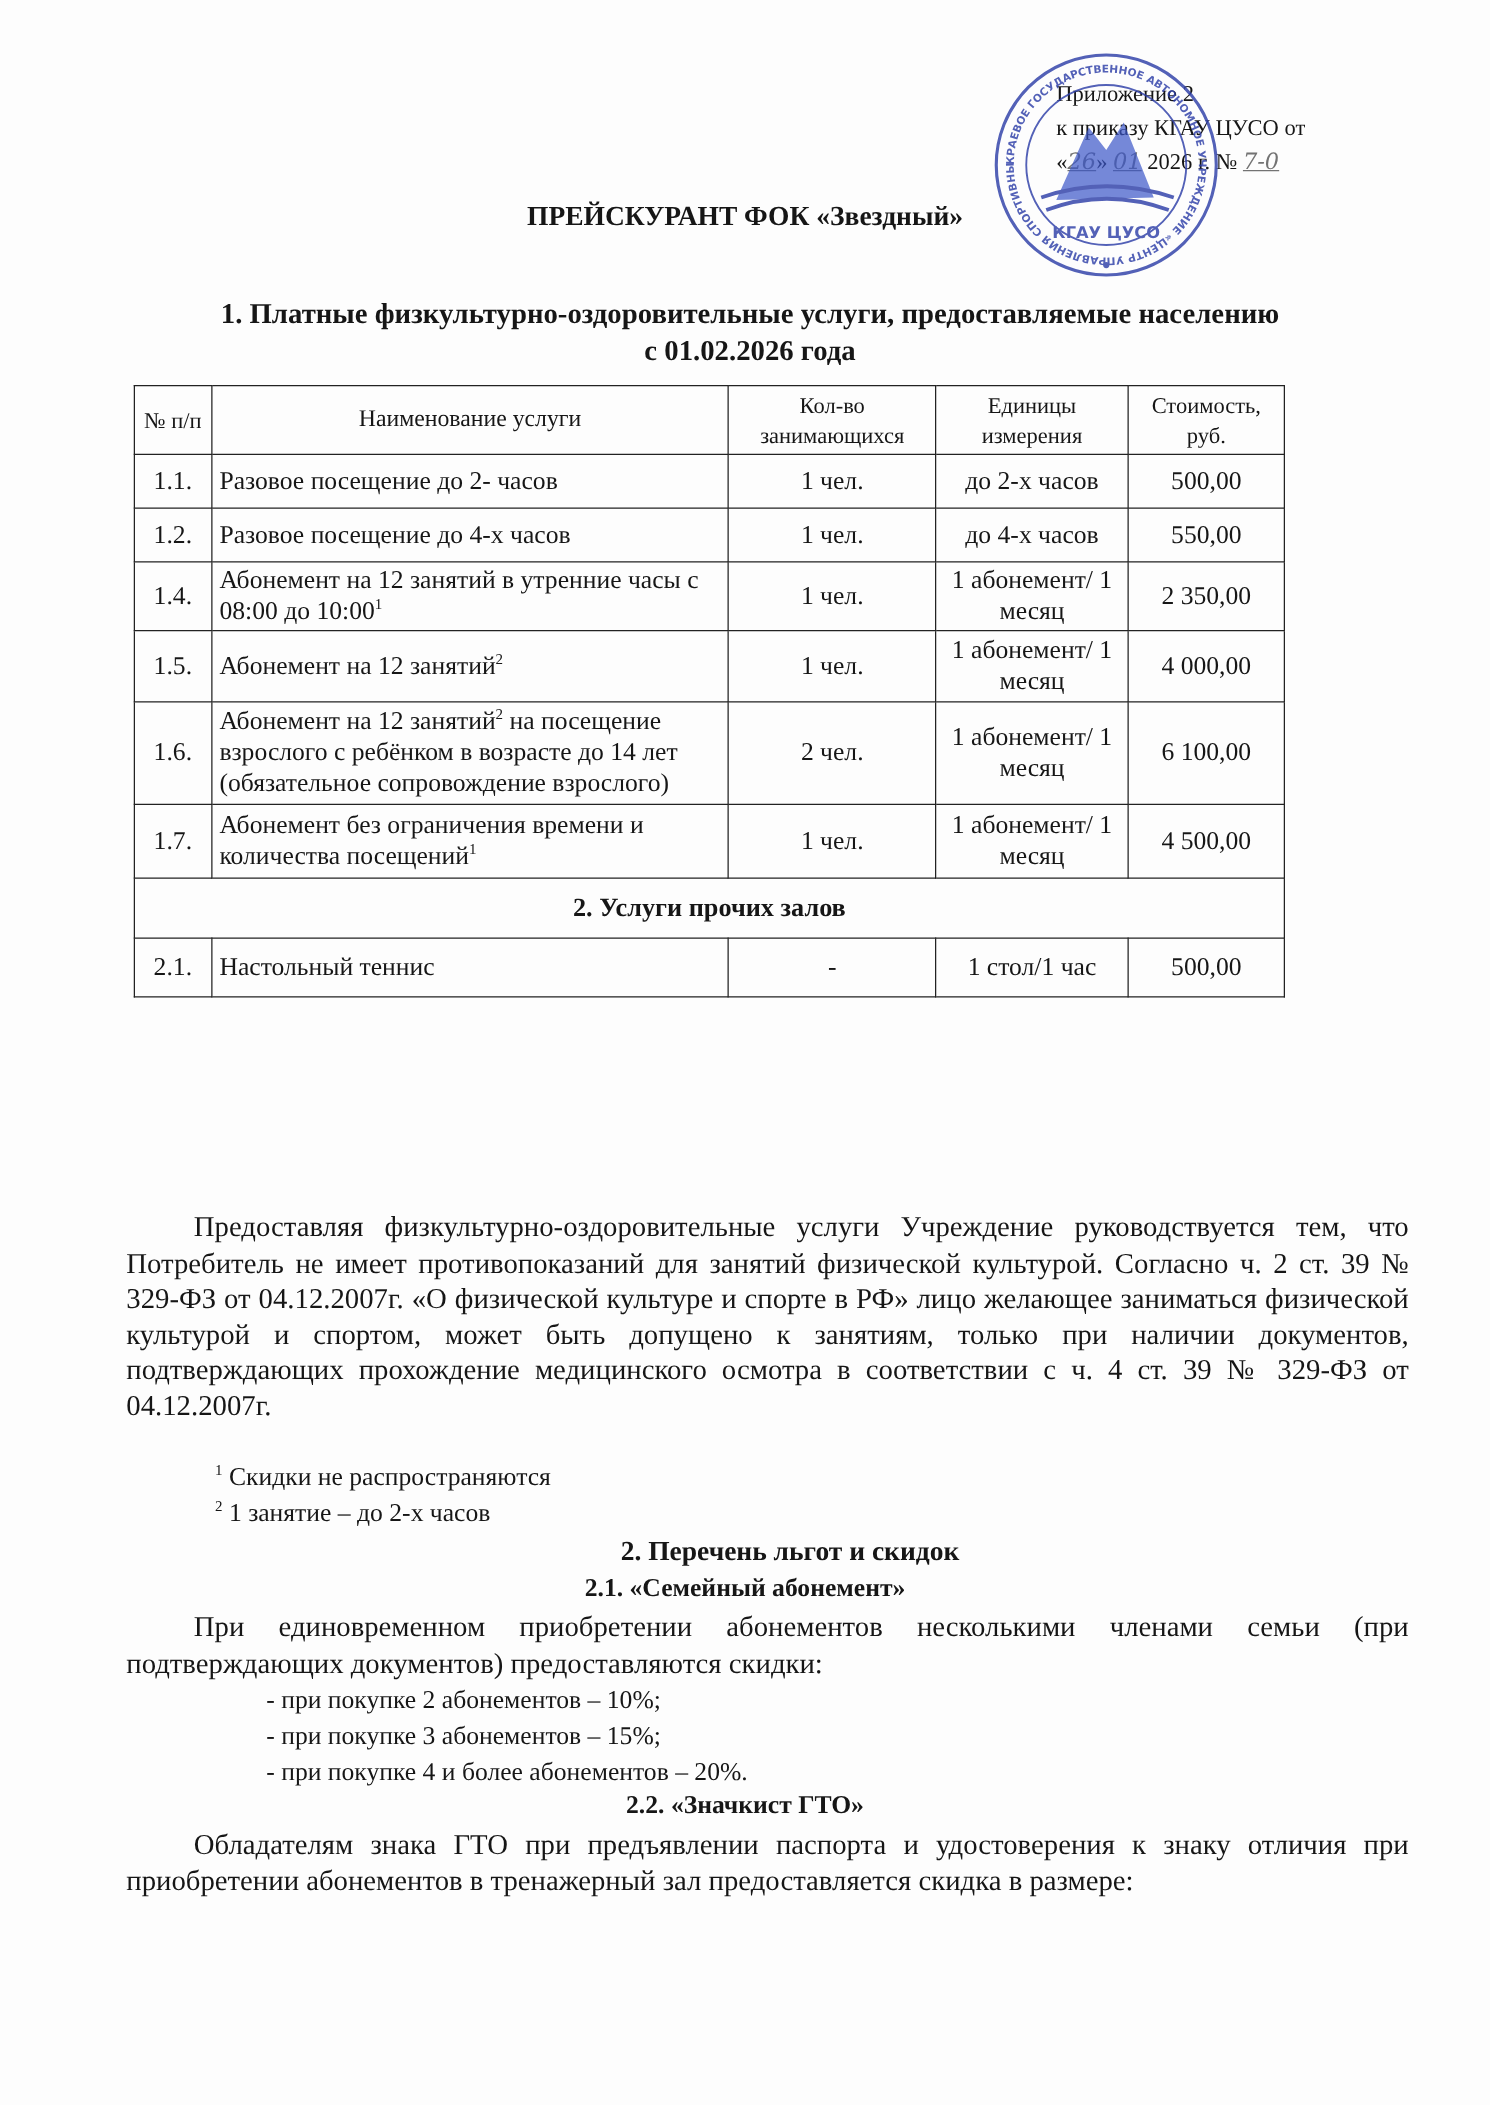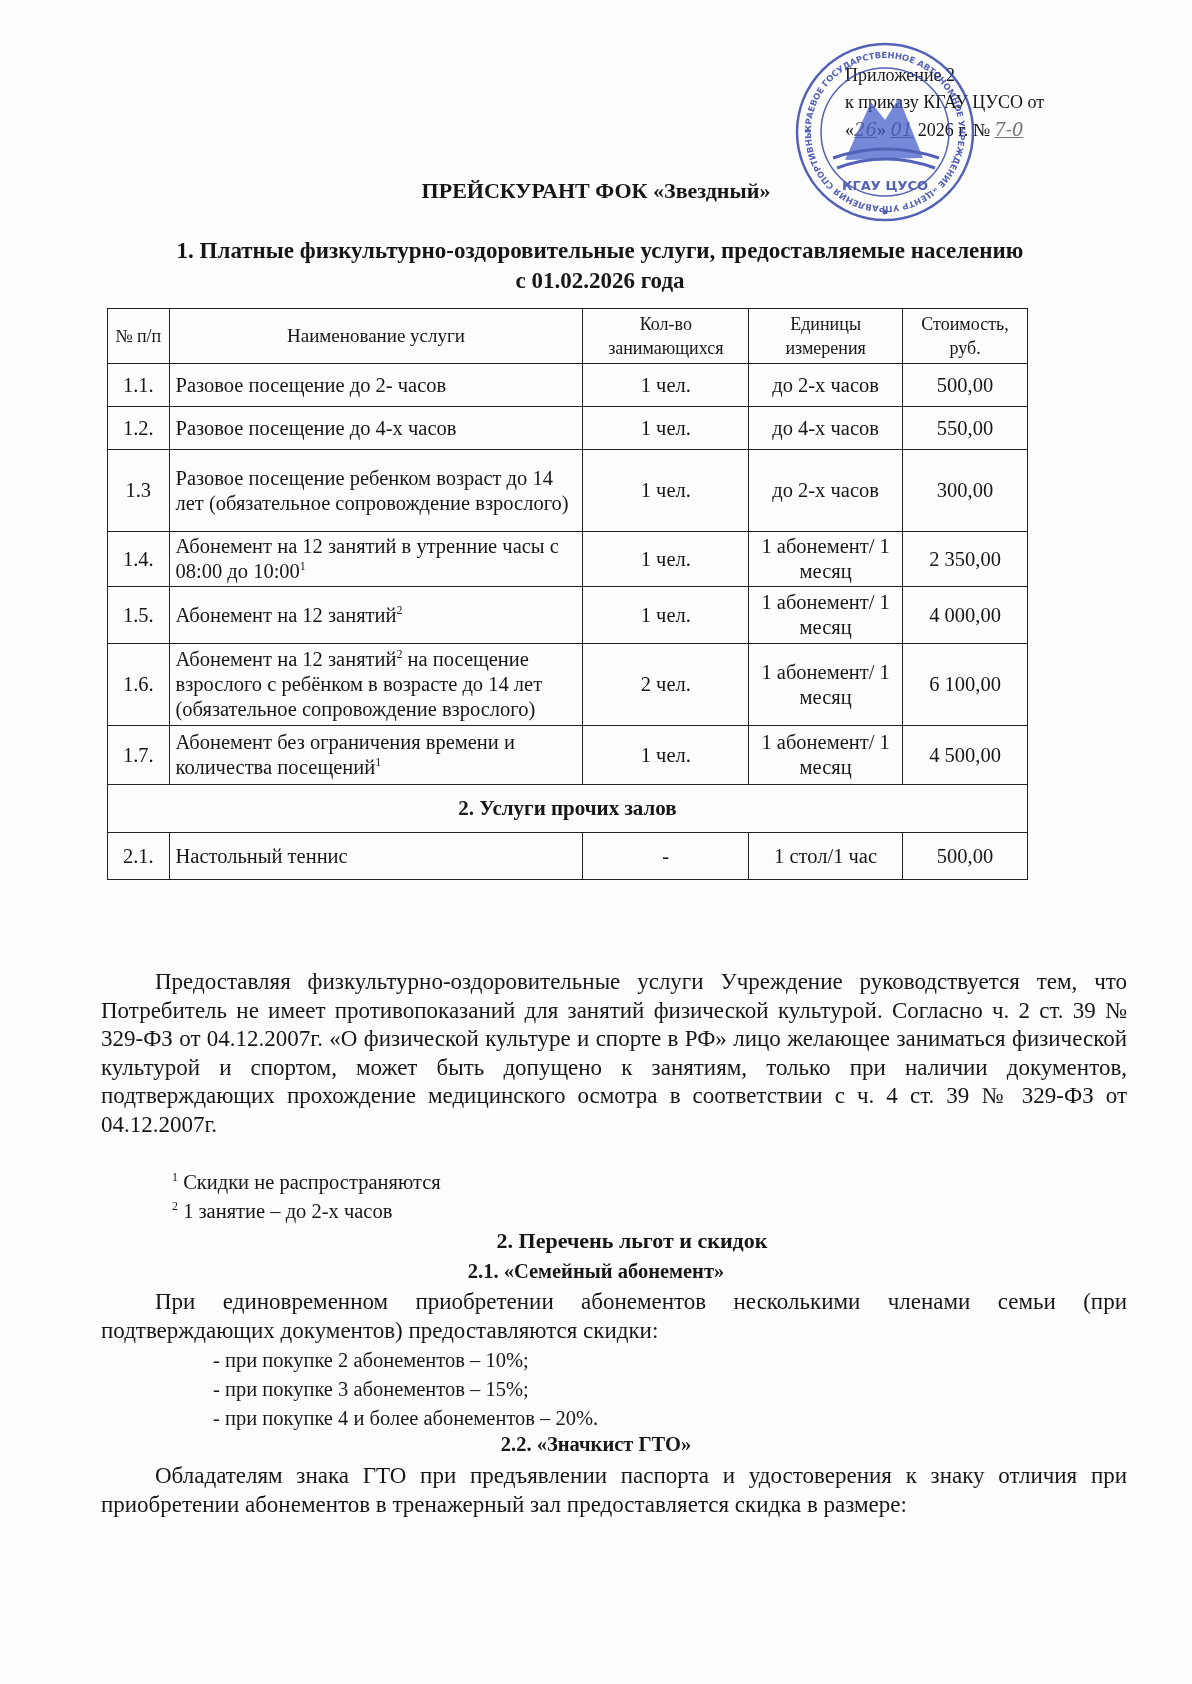--- a/index.html
+++ b/index.html
@@ -4,21 +4,21 @@
 <style>
   html, body { margin: 0; padding: 0; }
   body {
     width: 1192px; height: 1684px; background: #fdfdfd; position: relative;
     font-family: "Liberation Serif", serif; color: #161616; overflow: hidden;
   }
   .abs { position: absolute; }
   .appendix { left: 845px; top: 62px; font-size: 18px; line-height: 27px; }
   .appendix .line { white-space: nowrap; }
   .hand { font-family: "DejaVu Serif", serif; font-style: italic; color: #737373; text-decoration: underline; }
-  .title { left: 0; width: 1192px; top: 178px; text-align: center; font-size: 22px; font-weight: bold; }
+  .title { left: 0; width: 1192px; top: 160px; text-align: center; font-size: 22px; font-weight: bold; }
   .subtitle { left: 100px; width: 1000px; top: 236px; text-align: center; font-size: 23px; font-weight: bold; line-height: 30px; }
   table.price {
     position: absolute; left: 107px; top: 308px; width: 921px;
     border-collapse: collapse; font-size: 20.5px; line-height: 25px;
   }
   table.price td, table.price th { border: 1.6px solid #222; padding: 1px 6px; vertical-align: middle; }
   table.price th { font-weight: normal; font-size: 18px; line-height: 24px; text-align: center; }
   .c-num { width: 53px; text-align: center; }
   .c-name { width: 468px; text-align: left; }
   .c-qty { width: 162px; text-align: center; }
@@ -85,27 +85,20 @@
     <td class="c-unit">до 2-х часов</td>
     <td class="c-price">500,00</td>
   </tr>
   <tr style="height:43px">
     <td class="c-num">1.2.</td>
     <td class="c-name">Разовое посещение до 4-х часов</td>
     <td class="c-qty">1 чел.</td>
     <td class="c-unit">до 4-х часов</td>
     <td class="c-price">550,00</td>
   </tr>
-  <tr style="height:82px">
-    <td class="c-num">1.3</td>
-    <td class="c-name">Разовое посещение ребенком возраст до 14 лет (обязательное сопровождение взрослого)</td>
-    <td class="c-qty">1 чел.</td>
-    <td class="c-unit">до 2-х часов</td>
-    <td class="c-price">300,00</td>
-  </tr>
   <tr style="height:55px">
     <td class="c-num">1.4.</td>
     <td class="c-name"><span>Абонемент на 12 занятий в утренние часы с 08:00 до 10:00</span><sup>1</sup></td>
     <td class="c-qty">1 чел.</td>
     <td class="c-unit">1 абонемент/ 1 месяц</td>
     <td class="c-price">2 350,00</td>
   </tr>
   <tr style="height:57px">
     <td class="c-num">1.5.</td>
     <td class="c-name"><span>Абонемент на 12 занятий</span><sup>2</sup></td>

